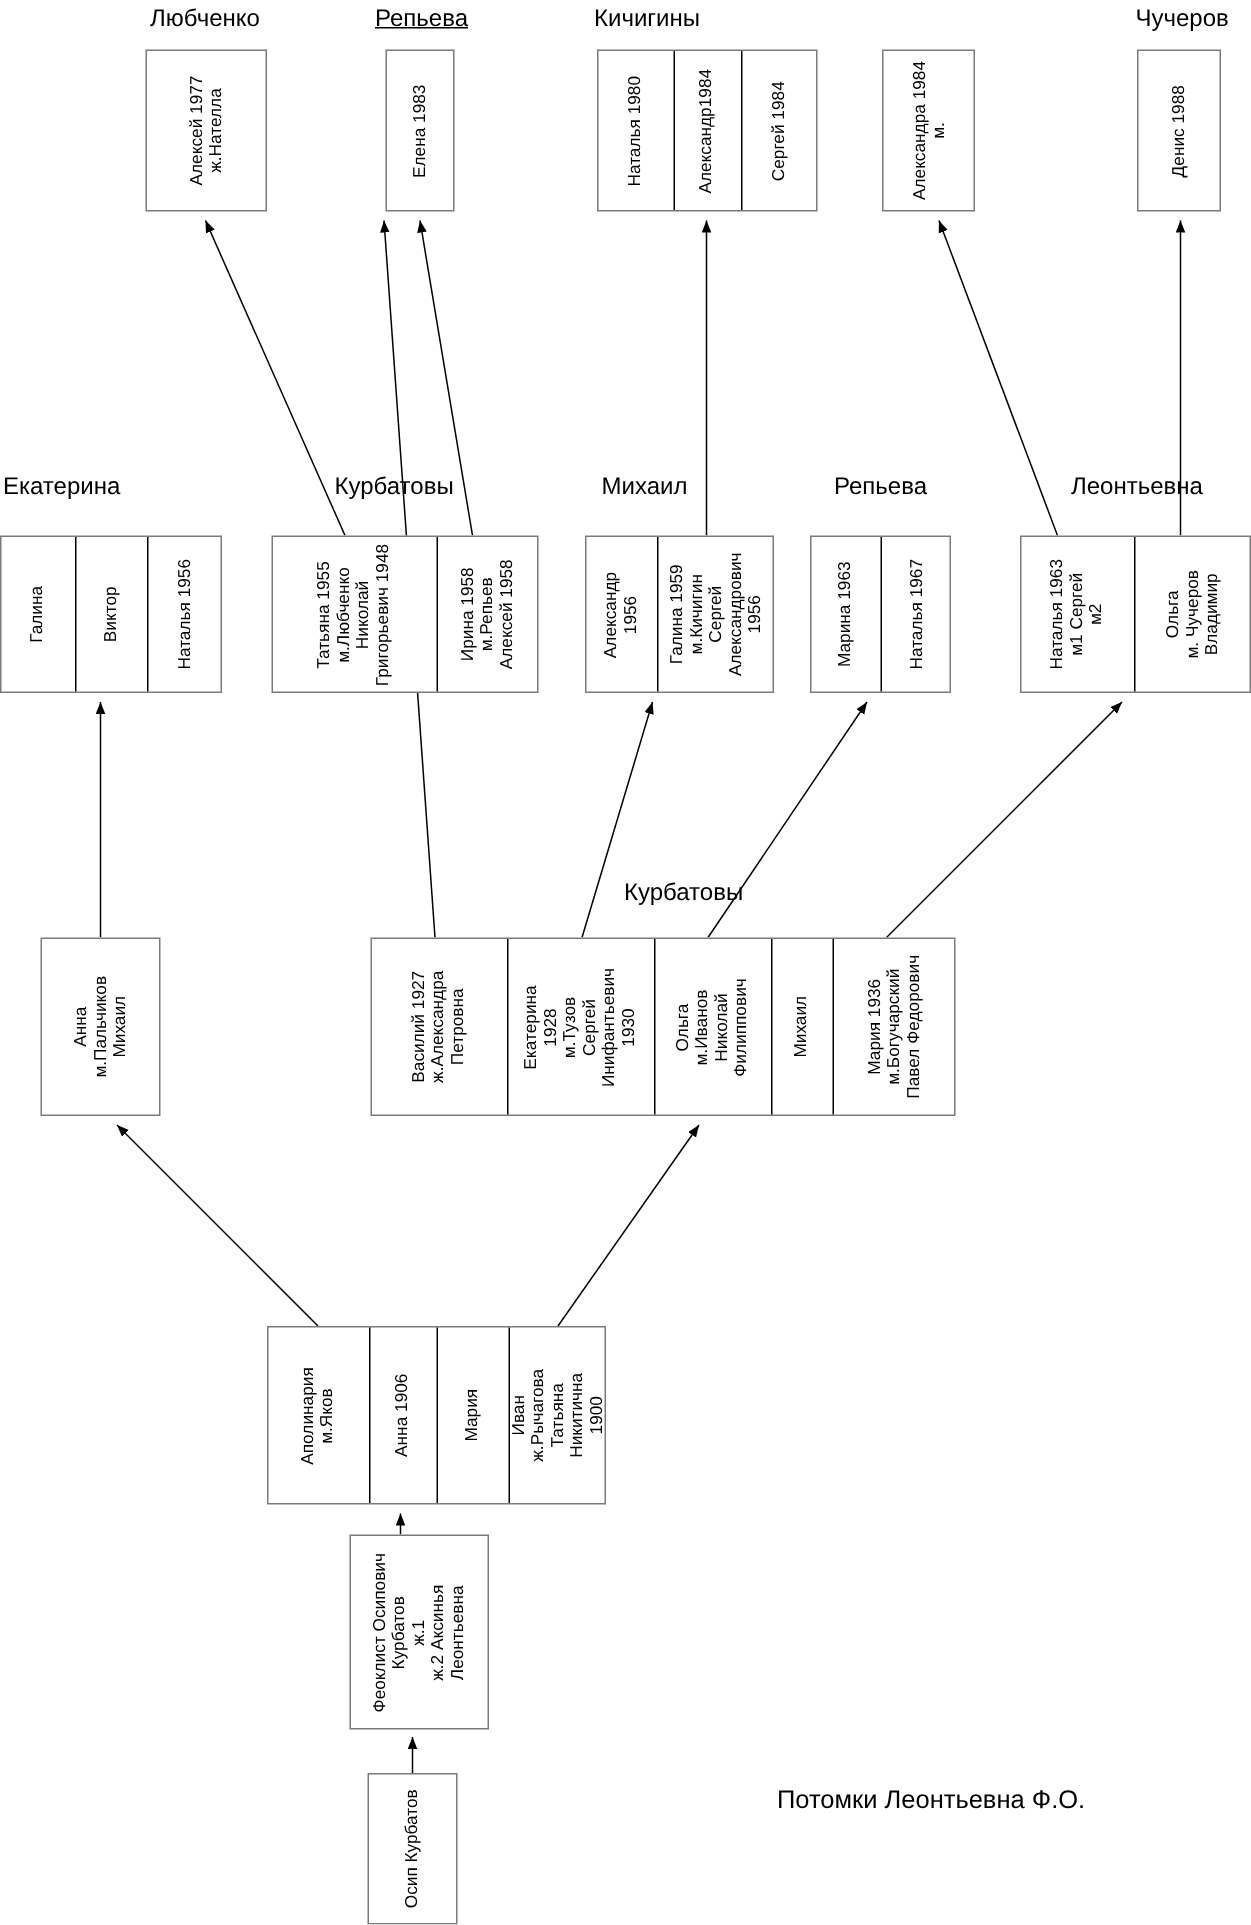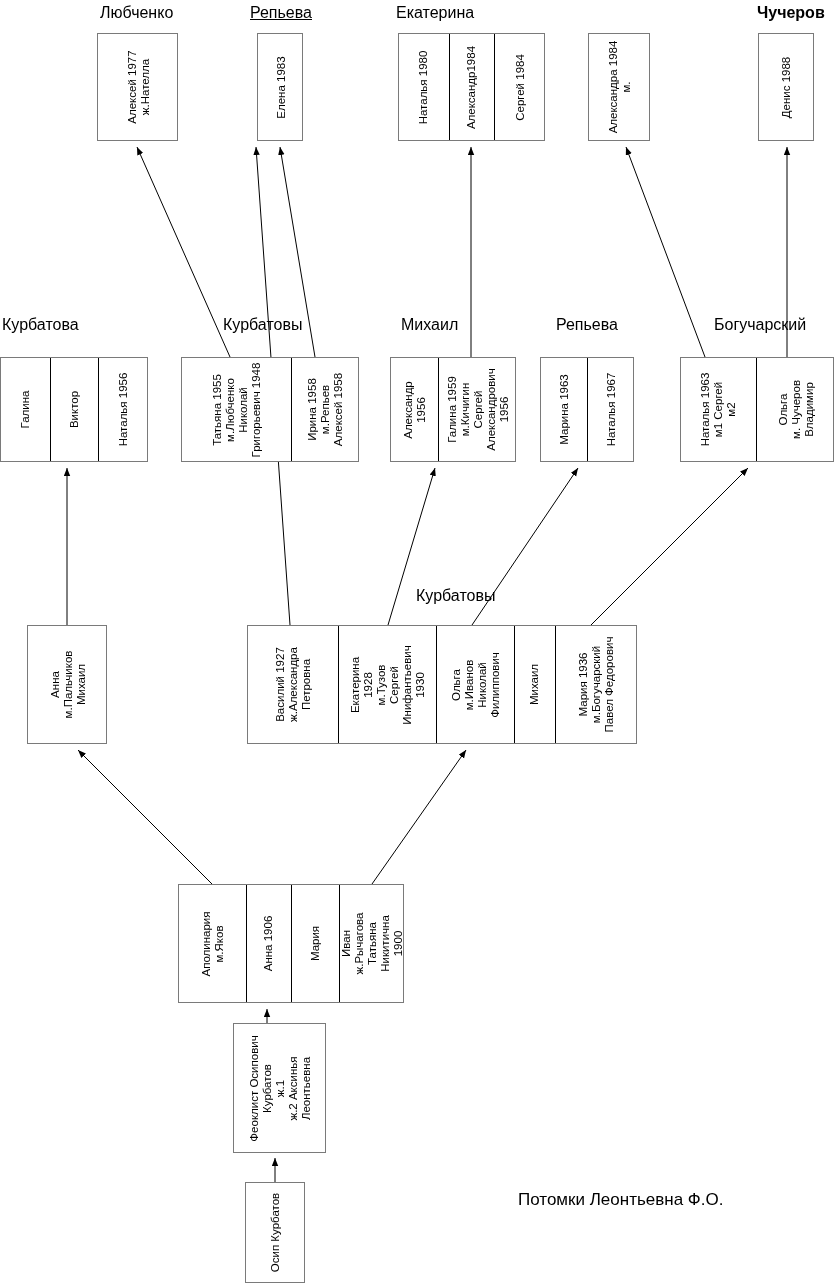--- a/index.html
+++ b/index.html
@@ -50,27 +50,27 @@
         <line x1="212" y1="884" x2="78" y2="750" stroke="#000000" stroke-width="1" marker-end="url(#arrow)"></line>
         <line x1="372" y1="884" x2="466" y2="750" stroke="#000000" stroke-width="1" marker-end="url(#arrow)"></line>
         <line x1="267" y1="1023" x2="267" y2="1009" stroke="#000000" stroke-width="1" marker-end="url(#arrow)"></line>
         <line x1="275" y1="1182" x2="275" y2="1158" stroke="#000000" stroke-width="1" marker-end="url(#arrow)"></line>
       </g>
   </svg>
 
   <div id="labels-layer">
       <div class="group-label" style="left: 100px; top: 4px;">Любченко</div>
       <div class="group-label" style="left: 250px; top: 4px; text-decoration: underline;">Репьева</div>
-      <div class="group-label" style="left: 396px; top: 4px;">Екатерина</div>
-      <div class="group-label" style="left: 757px; top: 4px; font-weight: bold;">Чучеров</div>
-      <div class="group-label" style="left: 2px; top: 316px;">Курбатова</div>
+      <div class="group-label" style="left: 396px; top: 4px;">Кичигины</div>
+      <div class="group-label" style="left: 757px; top: 4px;">Чучеров</div>
+      <div class="group-label" style="left: 2px; top: 316px;">Екатерина</div>
       <div class="group-label" style="left: 223px; top: 316px;">Курбатовы</div>
       <div class="group-label" style="left: 401px; top: 316px;">Михаил</div>
       <div class="group-label" style="left: 556px; top: 316px;">Репьева</div>
-      <div class="group-label" style="left: 714px; top: 316px;">Богучарский</div>
+      <div class="group-label" style="left: 714px; top: 316px;">Леонтьевна</div>
       <div class="group-label" style="left: 416px; top: 587px;">Курбатовы</div>
     </div>
   <div id="boxes-layer">
       <div class="fambox" style="left: 97px; top: 33px; width: 81px; height: 108px;">
         <div class="cell" style="width: 81px; height: 100%;">
           <span class="vtext" style="width: 100px;">Алексей 1977
 ж.Нателла</span>
         </div>
       </div>
       <div class="fambox" style="left: 257px; top: 33px; width: 46px; height: 108px;">

